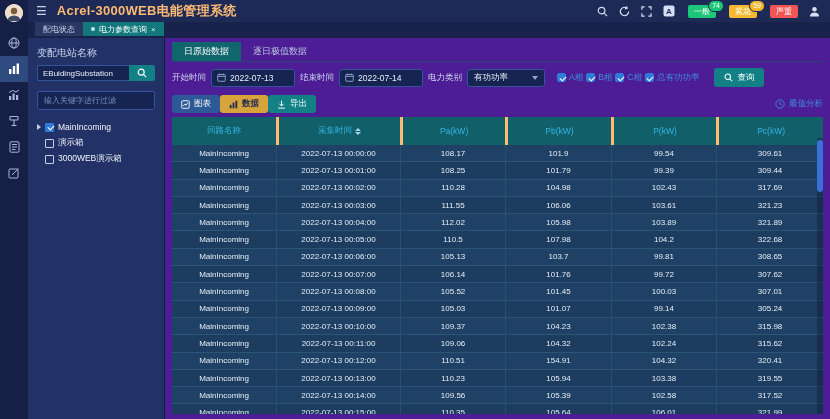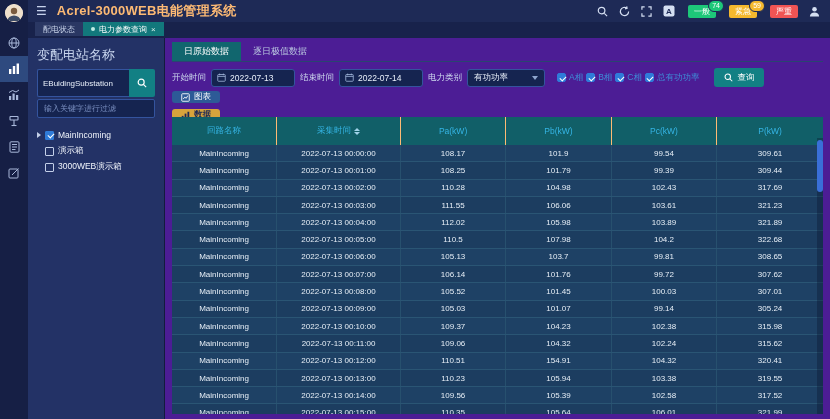--- a/index.html
+++ b/index.html
@@ -36,22 +36,22 @@
   .wtab{height:14px;display:flex;align-items:center;font-size:8px;padding:0 8px;background:#2A3763;color:#C9D4EA;cursor:pointer;gap:4px;white-space:nowrap;}
   .wtab.active{background:#12787C;color:#FFFFFF;}
   .wtab .dot{width:4px;height:4px;border-radius:50%;background:#BFEDE4;}
   .wtab .close{font-size:8px;color:#D8F0EA;cursor:pointer;}
 
   
   .body{flex:1;display:flex;min-height:0;}
 
   
   .panel{width:137px;background:#233266;border-right:1px solid #121C3E;padding:8px 9px;flex-shrink:0;}
-  .panel-label{font-size:13px;color:#C8D5EE;margin-bottom:5px;}
-  .station-row{display:flex;height:28px;margin-bottom:0;}
+  .panel-label{font-size:10px;color:#C8D5EE;margin-bottom:5px;}
+  .station-row{display:flex;height:16px;margin-bottom:8px;}
   .station-input{flex:1;min-width:0;background:#152450;border:1px solid #34549E;border-right:none;border-radius:2px 0 0 2px;color:#E9F0FA;font-size:8px;padding:0 5px;font-family:inherit;outline:none;}
   .station-search-btn{width:26px;background:#128084;border:none;border-radius:0 2px 2px 0;color:#fff;cursor:pointer;display:flex;align-items:center;justify-content:center;}
   .filter-input{width:100%;height:19px;background:#152450;border:1px solid #34549E;border-radius:2px;color:#E9F0FA;font-size:8px;padding:0 6px;font-family:inherit;outline:none;margin-bottom:9px;}
   .filter-input::placeholder{color:#7A8FC0;}
   .tree{font-size:8.5px;}
   .tree-item{display:flex;align-items:center;height:16px;cursor:pointer;gap:4px;}
   .caret{width:0;height:0;border-left:4px solid #C3CFE8;border-top:3px solid transparent;border-bottom:3px solid transparent;flex-shrink:0;}
   .cb{width:9px;height:9px;border:1px solid #C3CFE8;border-radius:1px;background:transparent;flex-shrink:0;position:relative;}
   .cb.checked{background:#2F7BD9;border-color:#2F7BD9;}
   .cb.checked::after{content:"";position:absolute;left:2.5px;top:0.5px;width:3px;height:5px;border:solid #fff;border-width:0 1.2px 1.2px 0;transform:rotate(45deg);}
@@ -67,33 +67,33 @@
   .filters{display:flex;align-items:center;height:27px;gap:5px;font-size:8.5px;flex-shrink:0;margin-top:2px;}
   .f-label{color:#CDD9EE;white-space:nowrap;}
   .date-input{display:flex;align-items:center;gap:4px;width:84px;height:18px;background:#152450;border:1px solid #34549E;border-radius:3px;padding:0 5px;color:#E9F0FA;cursor:pointer;white-space:nowrap;}
   .select{display:flex;align-items:center;justify-content:space-between;width:78px;height:18px;background:#152450;border:1px solid #34549E;border-radius:3px;padding:0 6px;color:#E9F0FA;cursor:pointer;margin-right:4px;white-space:nowrap;}
   .chev{width:0;height:0;border-top:4px solid #8FA5CF;border-left:3.5px solid transparent;border-right:3.5px solid transparent;}
   .phase{display:flex;align-items:center;gap:3px;cursor:pointer;margin-left:3px;white-space:nowrap;}
   .phase .cb{border-radius:2px;}
   .phase-label{color:#3E8ED8;}
   .query-btn{margin-left:10px;height:19px;background:#128084;border:none;border-radius:3px;color:#fff;font-size:8.5px;padding:0 10px;display:flex;align-items:center;gap:4px;cursor:pointer;font-family:inherit;white-space:nowrap;}
 
-  .toolbar{display:flex;align-items:flex-start;height:26px;gap:6px;flex-shrink:0;flex-direction:column;}
+  .toolbar{display:flex;align-items:center;height:26px;flex-shrink:0;}
   .tb-btn{height:18px;border:none;border-radius:3px;font-size:8.5px;padding:0 9px;display:flex;align-items:center;gap:4px;cursor:pointer;font-family:inherit;white-space:nowrap;}
   .btn-chart{background:#2D5A97;color:#FFFFFF;}
   .btn-data{background:#D7A43C;color:#1E2A56;font-weight:bold;}
   .btn-export{background:#128084;color:#FFFFFF;}
   .toolbar-spacer{flex:1;}
   .analysis-link{display:flex;align-items:center;gap:4px;color:#3E8ED8;font-size:8.5px;cursor:pointer;margin-right:0;white-space:nowrap;}
 
   
   .table{flex:1;position:relative;min-height:0;display:flex;flex-direction:column;margin-bottom:5px;}
   .thead,.trow{display:grid;grid-template-columns:16% 19% 16.2% 16.2% 16.2% 16.4%;}
   .thead{background:#115F68;height:28px;flex-shrink:0;}
-  .th{display:flex;align-items:center;justify-content:center;font-size:8.5px;color:#35B5E5;border-left:1px solid #fdba74;gap:3px;}
+  .th{display:flex;align-items:center;justify-content:center;font-size:8.5px;color:#35B5E5;border-left:3px solid #fdba74;gap:3px;}
   .th:first-child{border-left:none;}
   .sort{display:inline-flex;flex-direction:column;gap:1px;cursor:pointer;}
   .sort i{display:block;width:0;height:0;border-left:3px solid transparent;border-right:3px solid transparent;}
   .sort .up{border-bottom:3.5px solid #9FD2E8;}
   .sort .down{border-top:3.5px solid #9FD2E8;}
   .tbody{flex:1;overflow:hidden;}
   .trow{height:17.3px;background:#1E4165;border-bottom:1px solid #2A5574;cursor:pointer;}
   .trow:nth-child(even){background:#1C3D60;}
   .td{display:flex;align-items:center;justify-content:center;font-size:8px;color:#E6EEF6;border-left:1px solid #27506E;overflow:hidden;white-space:nowrap;}
   .td:first-child{border-left:none;}
@@ -364,22 +364,22 @@
             <div class="th">回路名称</div>
             <div class="th">
               <span>采集时间</span>
               <span class="sort">
                   <i class="up"></i>
                   <i class="down"></i>
                 </span>
             </div>
             <div class="th">Pa(kW)</div>
             <div class="th">Pb(kW)</div>
+            <div class="th">P(kW)</div>
             <div class="th">Pc(kW)</div>
-            <div class="th">P(kW)</div>
           </div>
           <div class="tbody">
 
               <div class="trow">
                 <div class="td">MainIncoming</div>
                 <div class="td">2022-07-13 00:00:00</div>
                 <div class="td">108.17</div>
                 <div class="td">101.9</div>
                 <div class="td">99.54</div>
                 <div class="td">309.61</div>

